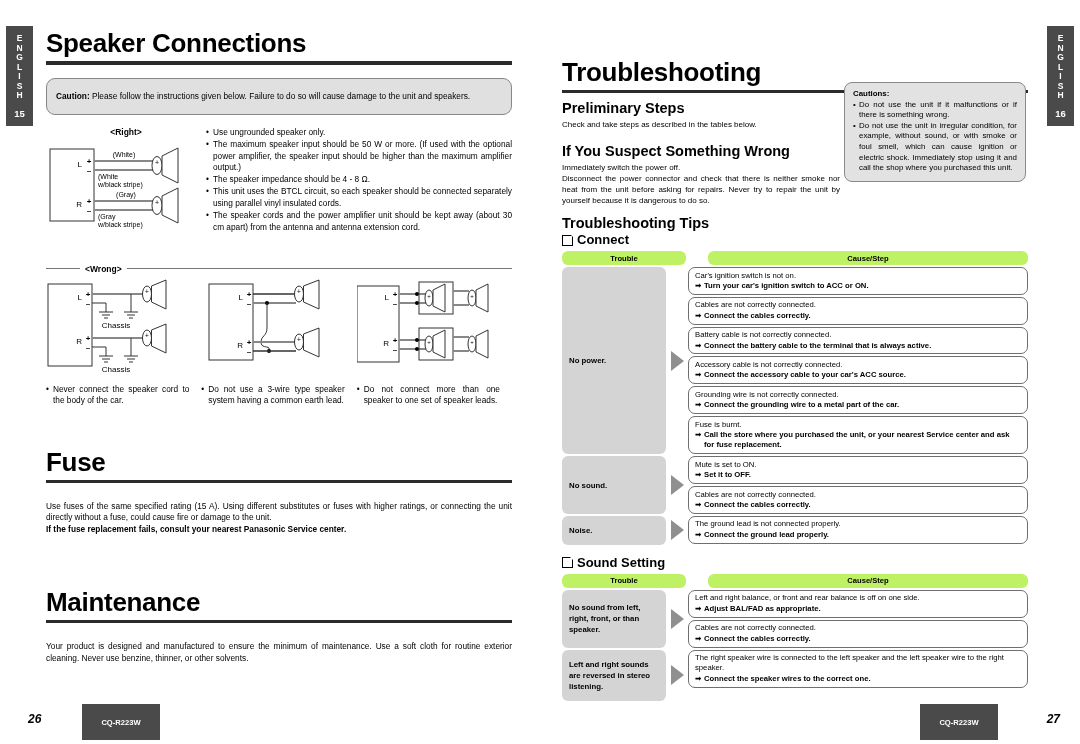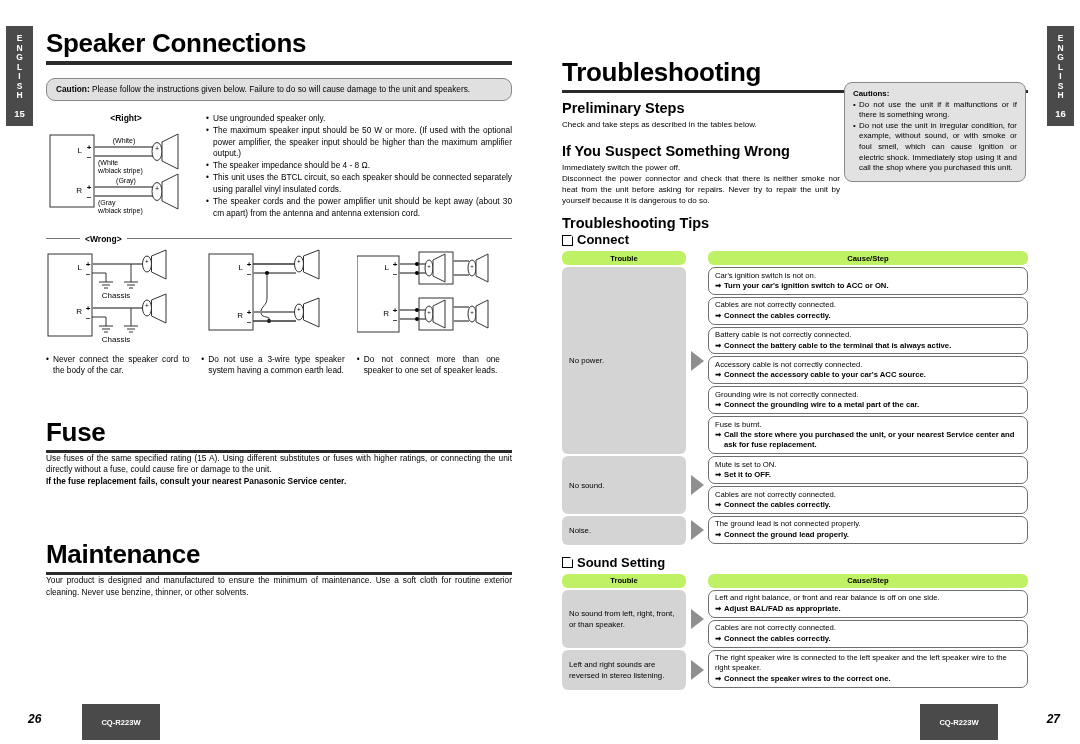--- a/index.html
+++ b/index.html
@@ -20,47 +20,47 @@
   #page-left{left:46px;width:466px;height:744px;}
   #page-right{left:562px;width:466px;height:744px;margin-top:29px;}
 
   h1.sec{font-size:26px;font-weight:bold;margin:0;letter-spacing:-0.3px;
          line-height:30px;}
   .rule{height:4px;background:#2b2b2b;margin-top:3px;}
   .rule.thin{height:3px;}
 
   
   .caution-pill{margin-top:13px;border:1px solid #888;border-radius:9px;
-        background:#e0e0e0;padding:5px 9px;font-size:8.3px;line-height:11px;}
+        background:#e0e0e0;padding:12px 9px;font-size:8.3px;line-height:11px;}
   .caution-pill b{font-weight:bold;}
 
   
   .diagrow{display:flex;margin-top:12px;}
   .rightdiag{width:160px;}
   .lbl-center{text-align:center;font-size:8.5px;font-weight:bold;}
   .bullets{flex:1;font-size:8.3px;line-height:11.6px;}
   .bullets .bl{display:flex;margin-bottom:0.5px;}
   .bullets .bl .dot{width:7px;flex:0 0 7px;}
   .bullets .bl .txt{flex:1;text-align:justify;}
 
-  .wrongwrap{margin-top:14px;}
+  .wrongwrap{margin-top:30px;}
   .wrong-head{display:flex;align-items:center;gap:5px;font-size:8.5px;font-weight:bold;}
   .wrong-head .ln{height:1px;background:#777;}
   .wrong-head .ln.s{width:34px;}
   .wrong-head .ln.l{flex:1;}
 
   .wrongdiags{display:flex;margin-top:4px;}
   .wcell{flex:1;}
   .wcaps{display:flex;margin-top:6px;}
   .wcap{flex:1;font-size:8.3px;line-height:11.4px;padding-right:12px;
         box-sizing:border-box;display:flex;}
   .wcap .dot{width:7px;flex:0 0 7px;}
   .wcap .txt{flex:1;text-align:justify;}
 
-  .body-p{font-size:8.3px;line-height:11.6px;margin-top:0;text-align:justify;}
+  .body-p{font-size:8.3px;line-height:11.6px;margin-top:18px;text-align:justify;}
   .body-p.b{font-weight:bold;}
 
   
   h2.sub{font-size:14.5px;font-weight:bold;margin:0;line-height:18px;}
   .small-p{font-size:8px;line-height:11px;margin-top:2px;text-align:justify;}
   .cautions-box{position:absolute;left:282px;top:53px;width:182px;
         border:1px solid #8a8a8a;border-radius:8px;background:#e2e2e2;
         padding:6px 8px 7px 8px;box-sizing:border-box;font-size:7.9px;
         line-height:10.6px;}
   .cautions-box .hd{font-weight:bold;}
@@ -78,22 +78,22 @@
 
   
   .thead{display:flex;margin-top:3px;}
   .th{background:#bef264;border-radius:6px;text-align:center;
       font-size:7.6px;font-weight:bold;padding:2.5px 0;}
   .th.trouble{width:124px;}
   .th.spacer{width:22px;background:none;}
   .th.cause{flex:1;}
 
   .trow{display:flex;margin-top:2px;align-items:stretch;}
-  .tcell{width:124px;background:#d4d4d4;border-radius:6px;
-         font-size:7.8px;font-weight:normal;line-height:11px;
+  .tcell{width:104px;background:#d4d4d4;border-radius:6px;
+         font-size:7.8px;font-weight:bold;line-height:11px;
          padding:9px 7px;box-sizing:border-box;display:flex;
          align-items:center;}
   .arrowcol{width:22px;display:flex;align-items:center;justify-content:center;}
   .arrow{width:0;height:0;border-top:10px solid transparent;
          border-bottom:10px solid transparent;border-left:13px solid #8f8f8f;}
   .causecol{flex:1;display:flex;flex-direction:column;gap:2px;}
   .cbox{border:1px solid #6f6f6f;border-radius:7px;padding:2.5px 6px;
         font-size:7.7px;line-height:10.4px;box-sizing:border-box;}
   .cbox .cause{}
   .cbox .step{font-weight:bold;display:flex;}

